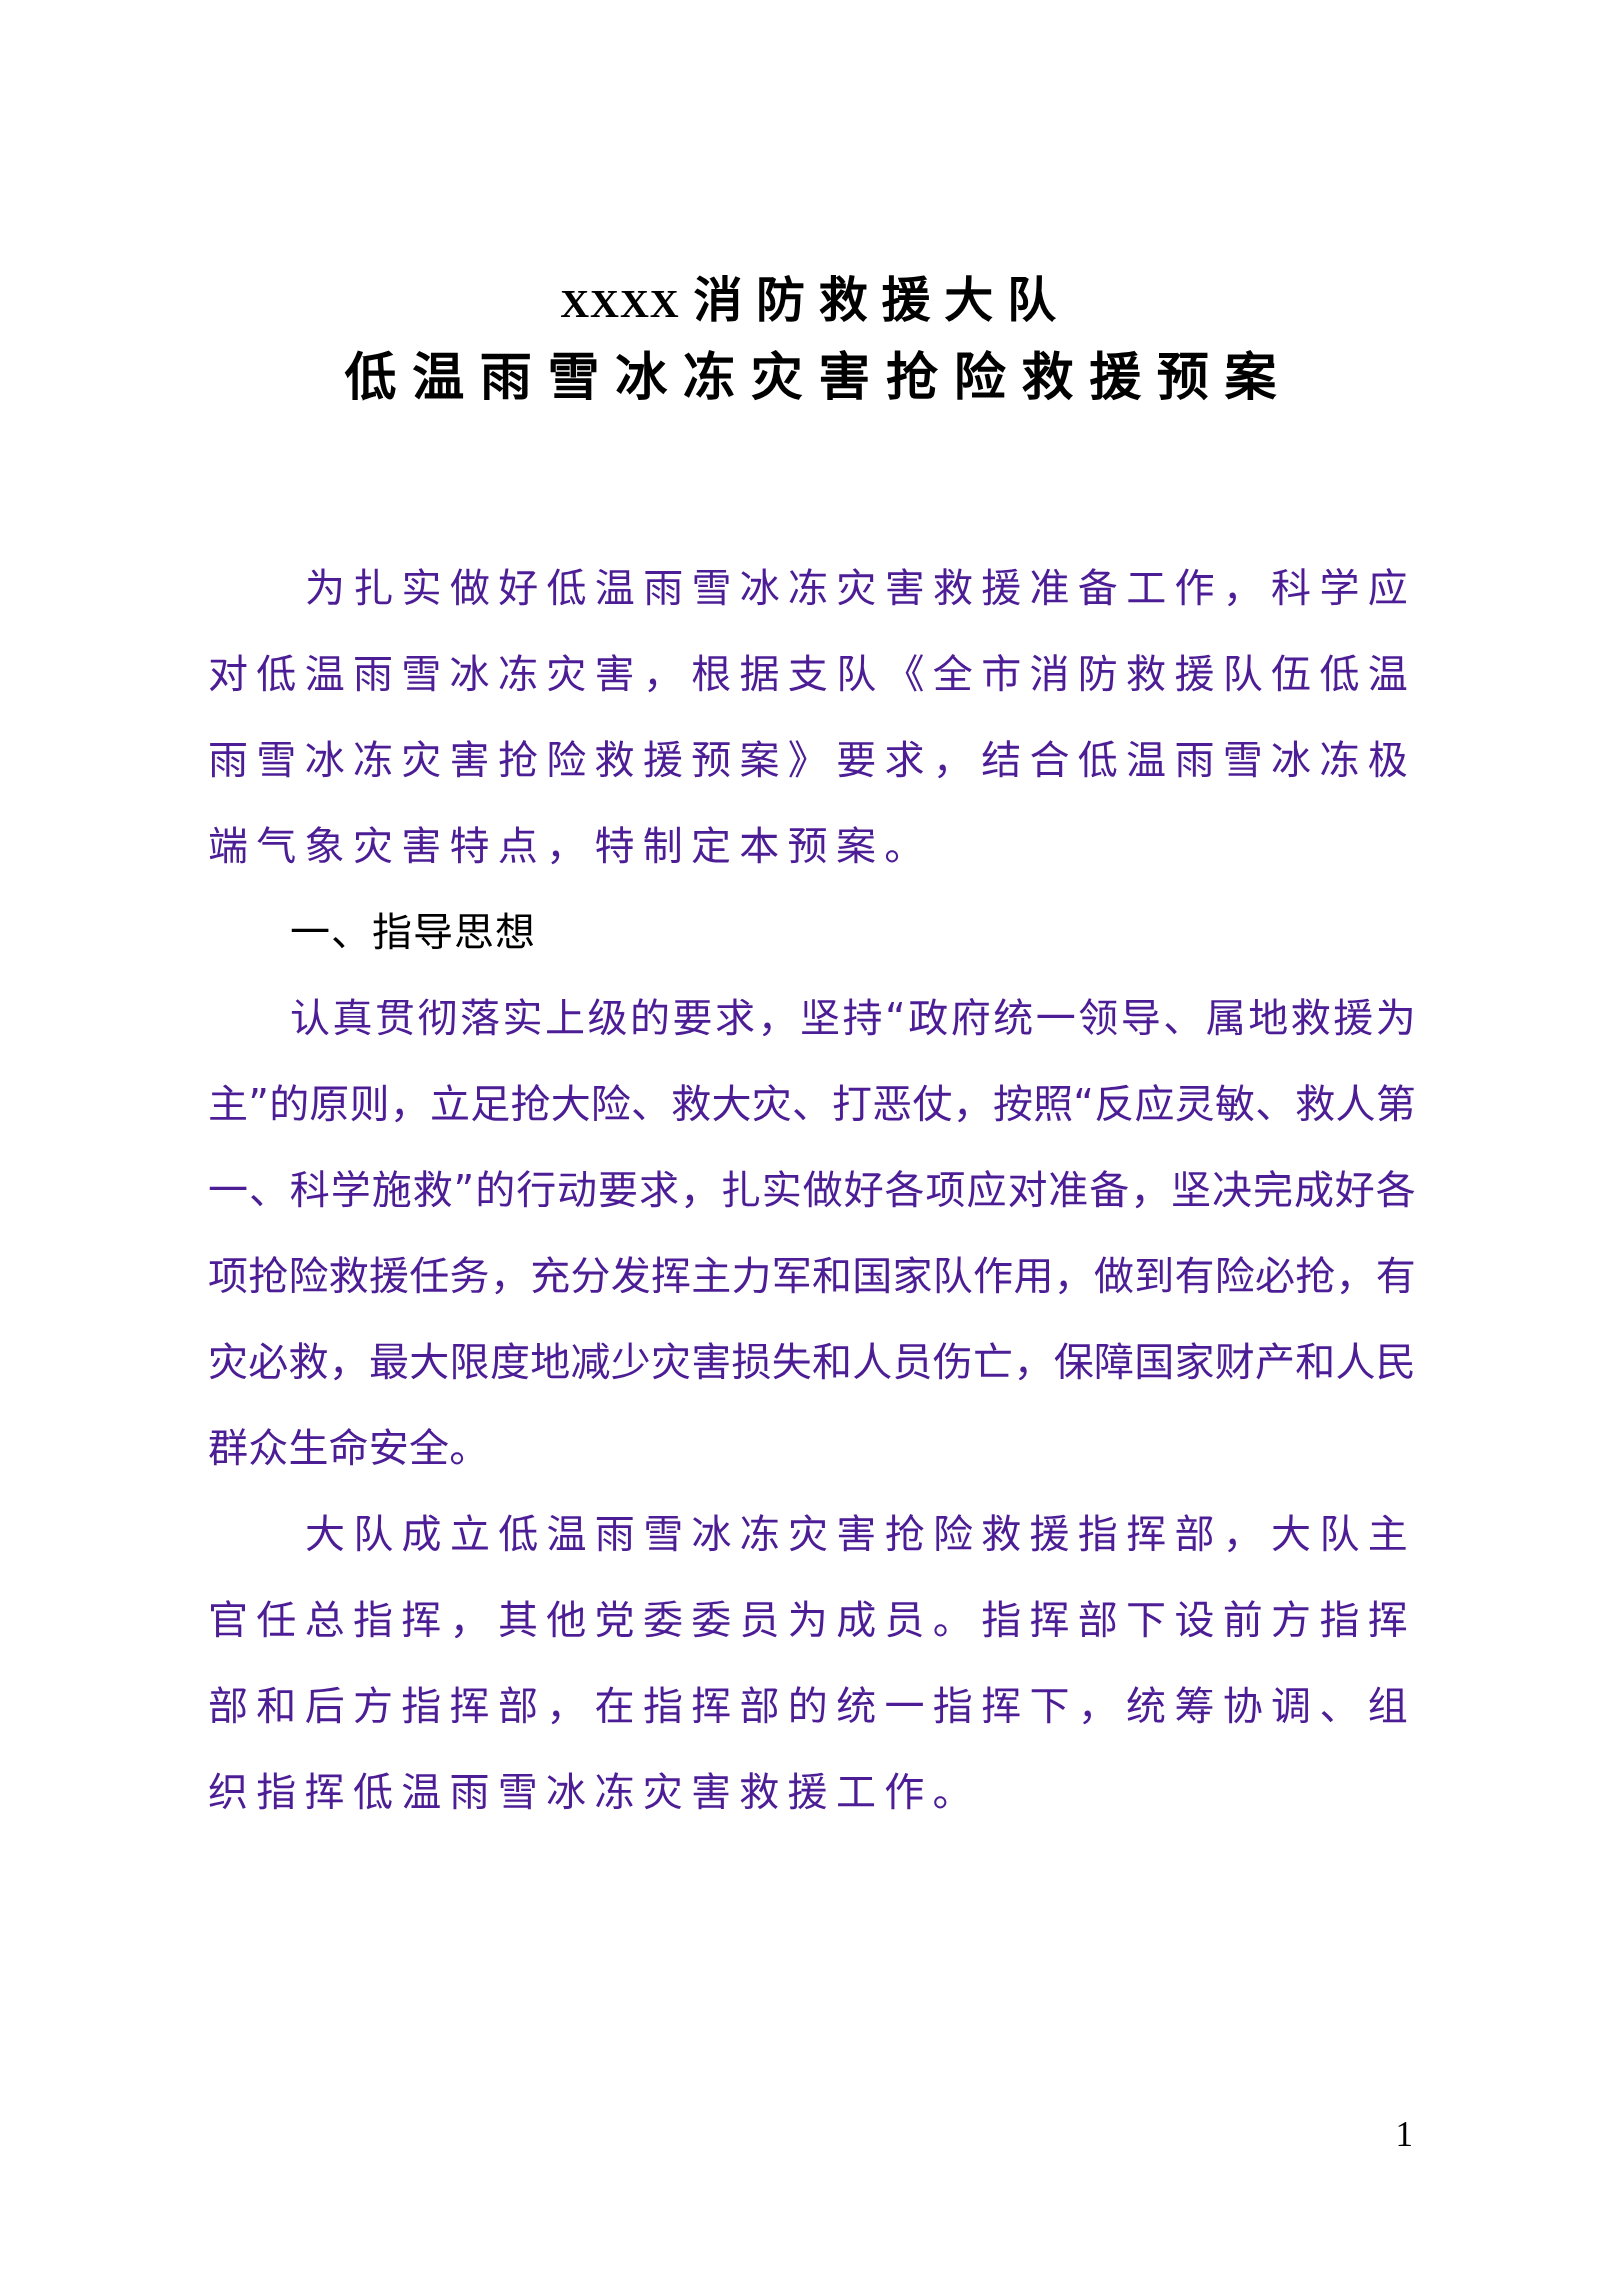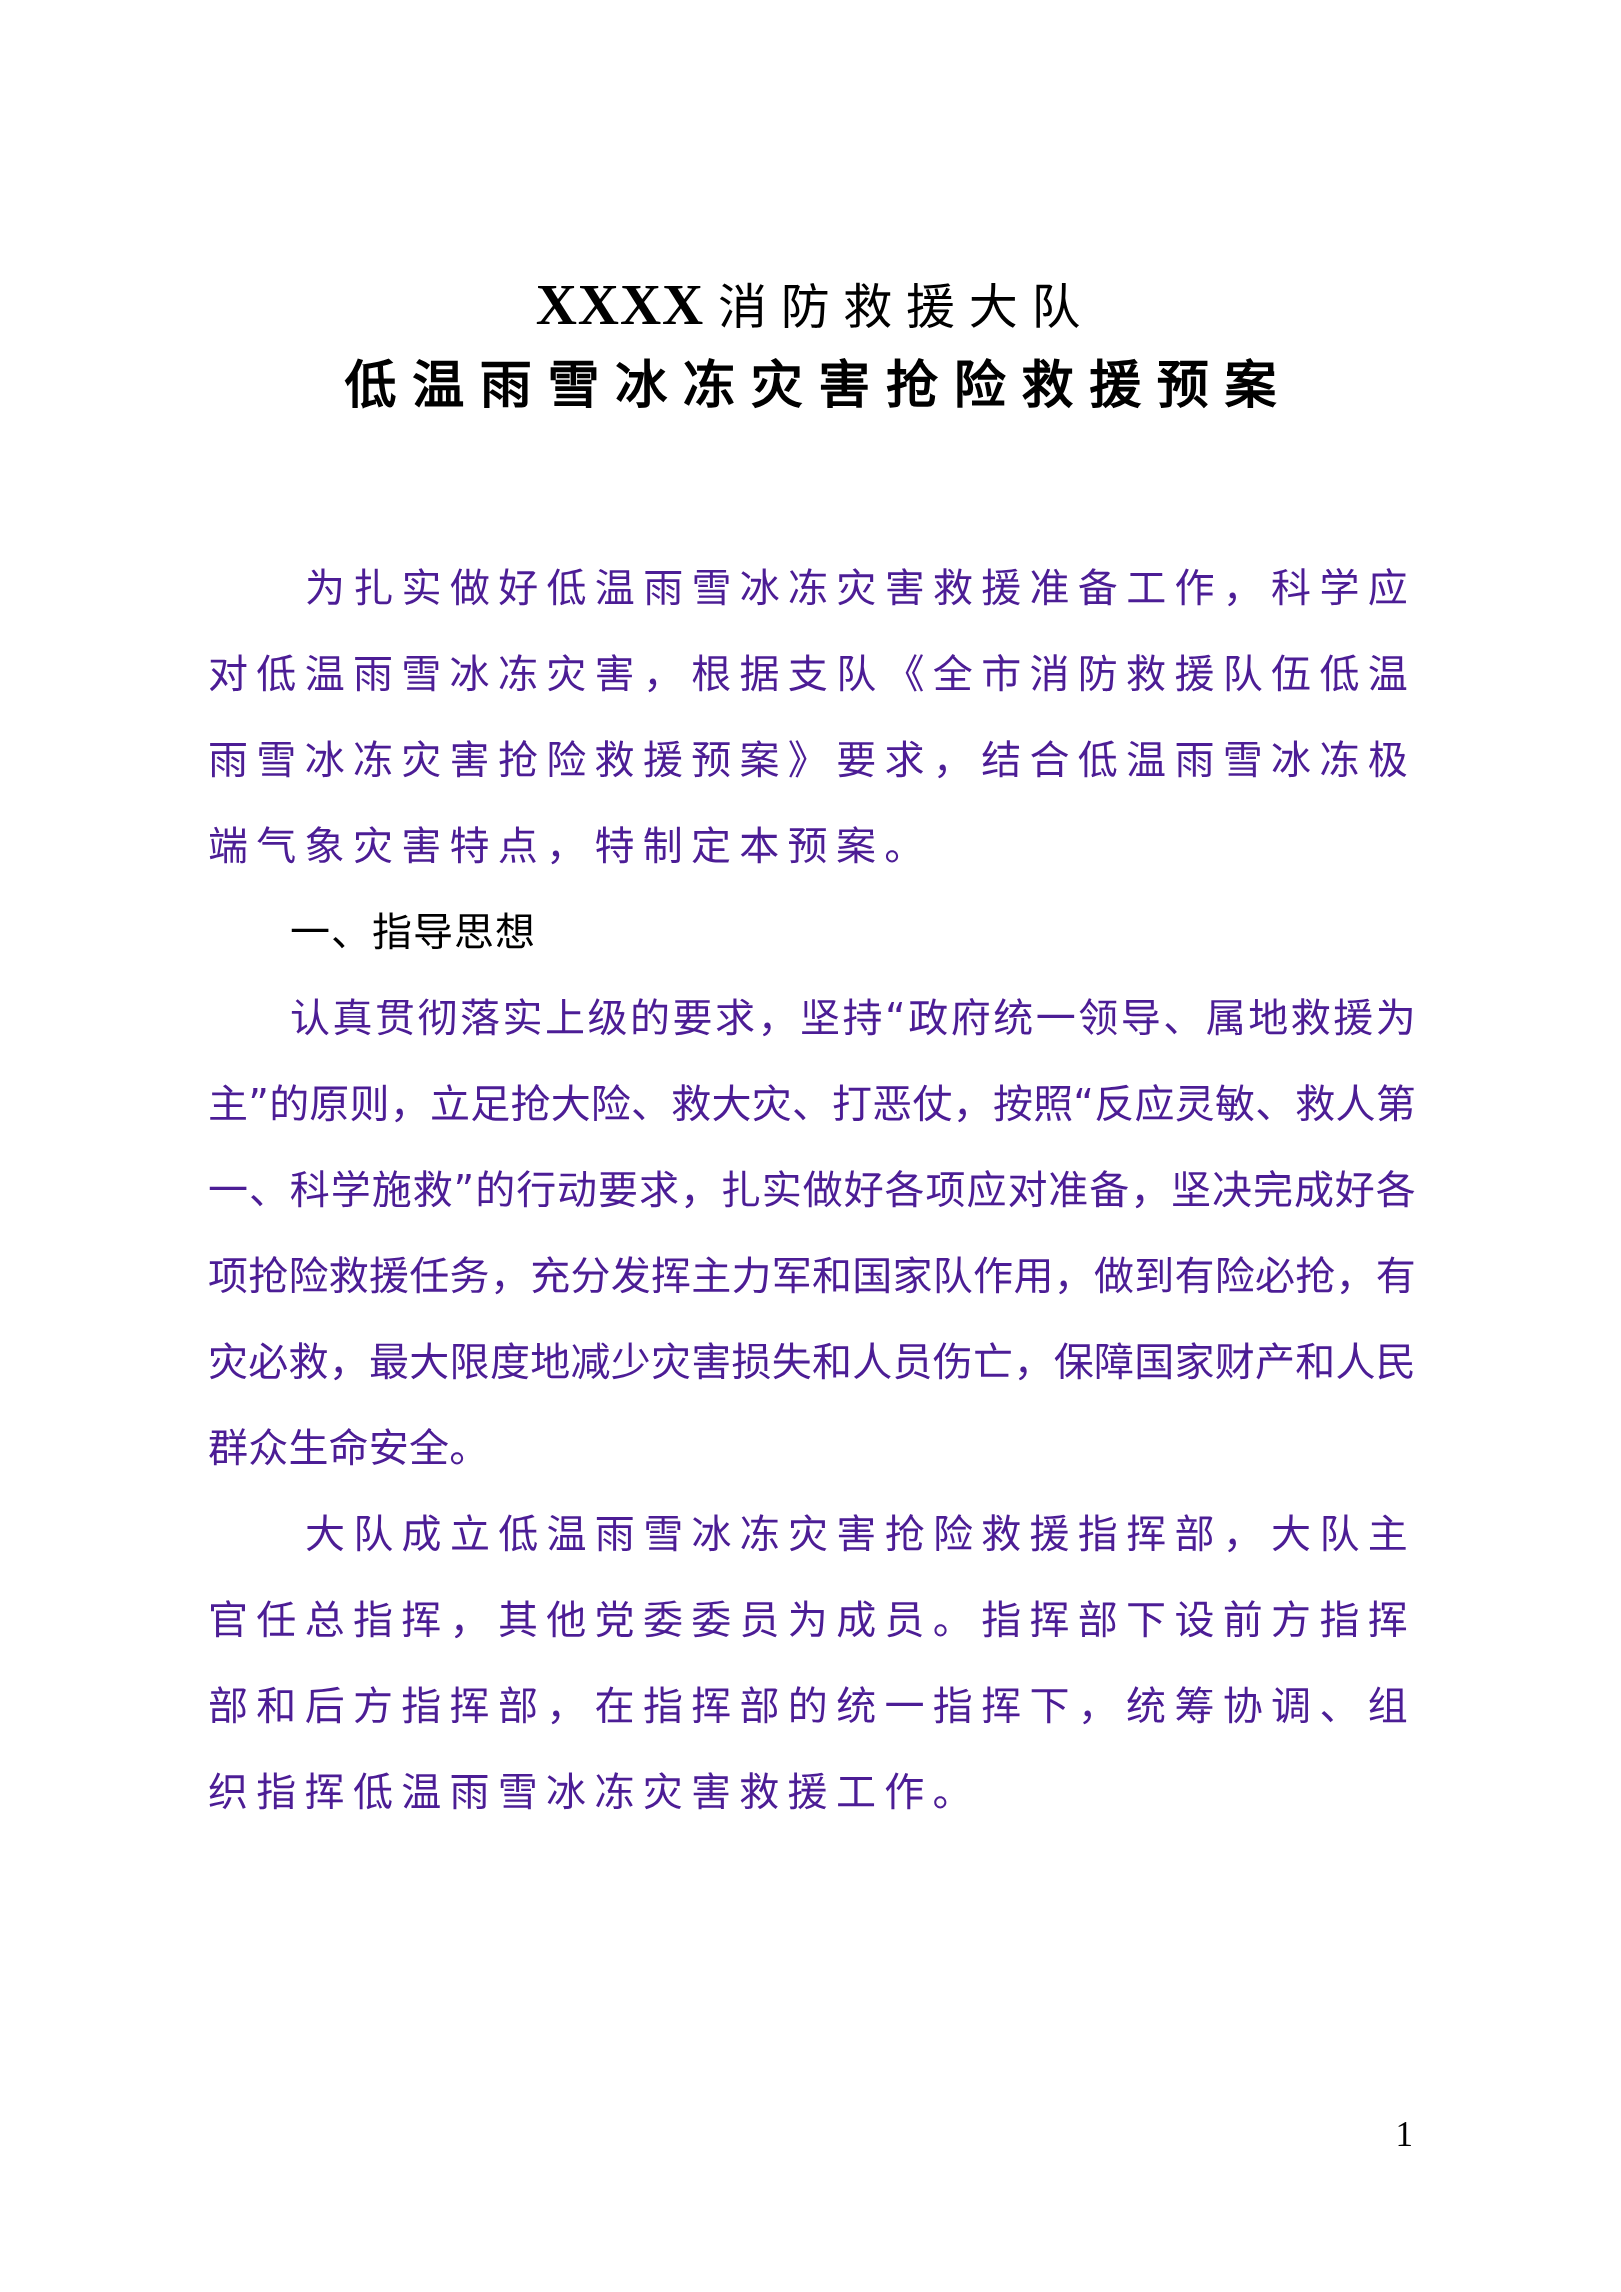--- a/index.html
+++ b/index.html
@@ -41,26 +41,26 @@
     font-size: 49px;
     letter-spacing: 8.8px;
     padding-left: 8.8px;
     margin-bottom: 25.5px;
   }
 
   .title-line-1 .latin {
     font-family: "Liberation Serif", "DejaVu Serif", serif;
     font-weight: bold;
     letter-spacing: 1px;
-    font-size: 57px;
+    font-size: 40px;
   }
 
   .title-line-1 .han {
     font-family: "DejaVu Sans", "Liberation Sans", sans-serif;
-    font-weight: normal;
+    font-weight: bold;
     letter-spacing: 13.7px;
     padding-left: 13.7px;
   }
 
   .title-line-2 {
     font-size: 52px;
     font-family: "DejaVu Sans", "Liberation Sans", sans-serif;
     letter-spacing: 15.7px;
     padding-left: 15.7px;
     text-align: center;

